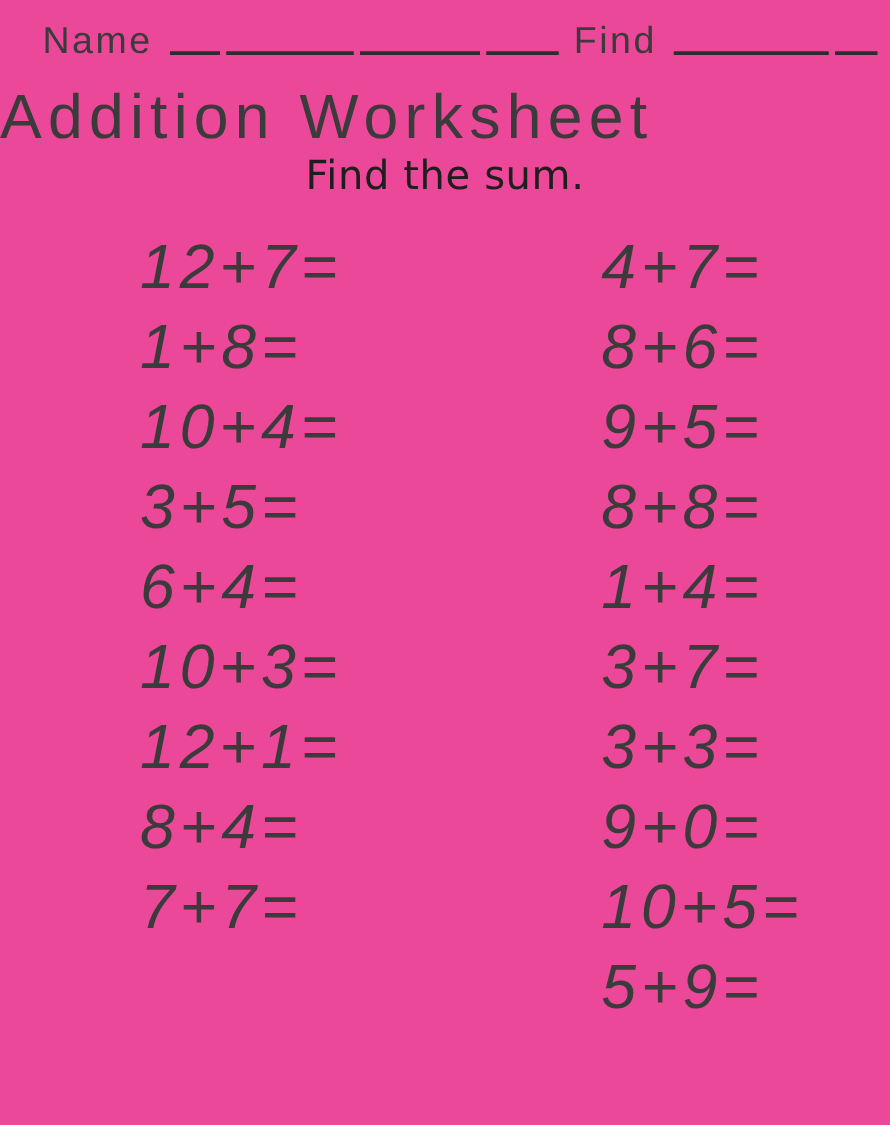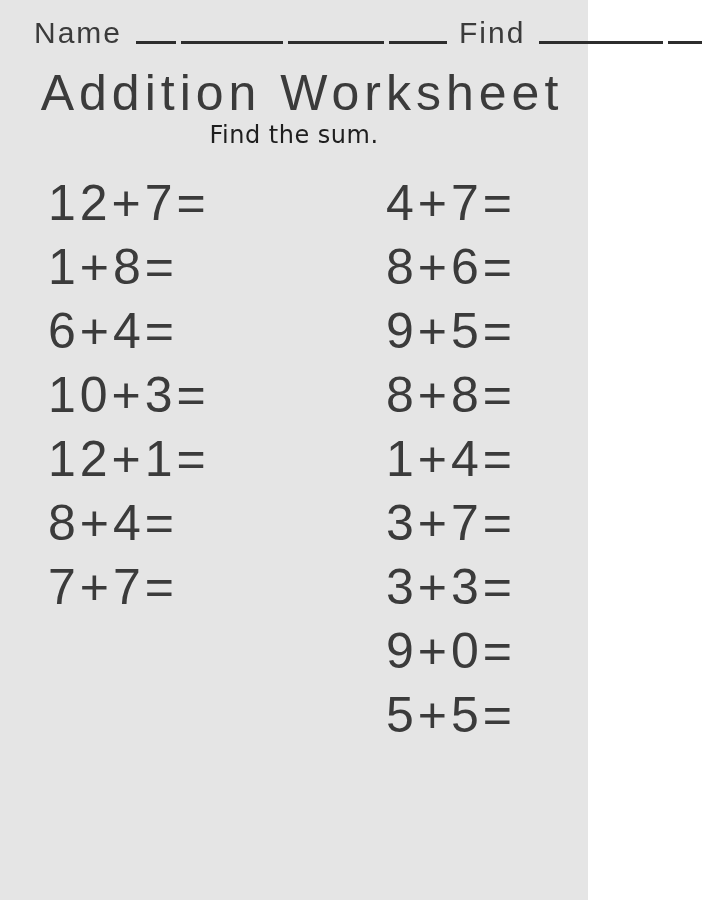--- a/index.html
+++ b/index.html
@@ -8,23 +8,23 @@
     background: #ffffff;
   }
   body {
     width: 712px;
     height: 900px;
     overflow: hidden;
     font-family: "Liberation Sans", sans-serif;
     -webkit-font-smoothing: antialiased;
   }
   .page {
-    width: 588px;
+    width: 712px;
     height: 900px;
-    background: #e5e5e5;
+    background: #ec4899;
     box-sizing: border-box;
   }
   
   .hand {
     font-family: "Liberation Sans", sans-serif;
     font-weight: 100;
     color: #3b3b3b;
   }
 
   
@@ -48,48 +48,47 @@
   }
   .seg {
     display: inline-block;
     height: 0;
     border-bottom: 3px solid #2d2d2d;
   }
 
   
   .title {
     margin-top: 18px;
-    text-align: center;
     font-size: 50px;
     letter-spacing: 5px;
     line-height: 1.05;
-    padding-left: 16px;
   }
   .subtitle {
     text-align: center;
     font-family: "DejaVu Sans", sans-serif;
-    font-size: 24px;
+    font-size: 32px;
     font-weight: 400;
     color: #1e1e1e;
     letter-spacing: 0.5px;
     margin-top: 1px;
   }
 
   
   .problems {
     display: flex;
     margin-top: 22px;
-    padding-left: 48px;
+    padding-left: 112px;
+    font-style: italic;
   }
   .col {
     display: flex;
     flex-direction: column;
   }
   .col-left  { width: 338px; }
-  .col-right { flex: 1; }
+  .col-right { flex: 1; margin-left: 31px; }
   .problem {
     font-size: 50px;
     letter-spacing: 4px;
     line-height: 64px;
     height: 64px;
     white-space: nowrap;
   }
 </style>
 </head>
 <body>
@@ -111,32 +110,35 @@
     </span>
   </div>
 
   <div class="hand title">Addition Worksheet</div>
   <div class="subtitle">Find the sum.</div>
 
   <div class="problems">
     <div class="col col-left">
       <div class="hand problem">12+7=</div>
       <div class="hand problem">1+8=</div>
+      <div class="hand problem">10+4=</div>
+      <div class="hand problem">3+5=</div>
       <div class="hand problem">6+4=</div>
       <div class="hand problem">10+3=</div>
       <div class="hand problem">12+1=</div>
       <div class="hand problem">8+4=</div>
       <div class="hand problem">7+7=</div>
     </div>
     <div class="col col-right">
       <div class="hand problem">4+7=</div>
       <div class="hand problem">8+6=</div>
       <div class="hand problem">9+5=</div>
       <div class="hand problem">8+8=</div>
       <div class="hand problem">1+4=</div>
       <div class="hand problem">3+7=</div>
       <div class="hand problem">3+3=</div>
       <div class="hand problem">9+0=</div>
-      <div class="hand problem">5+5=</div>
+      <div class="hand problem">10+5=</div>
+      <div class="hand problem">5+9=</div>
     </div>
   </div>
 
 </div>
 
 </body></html>

